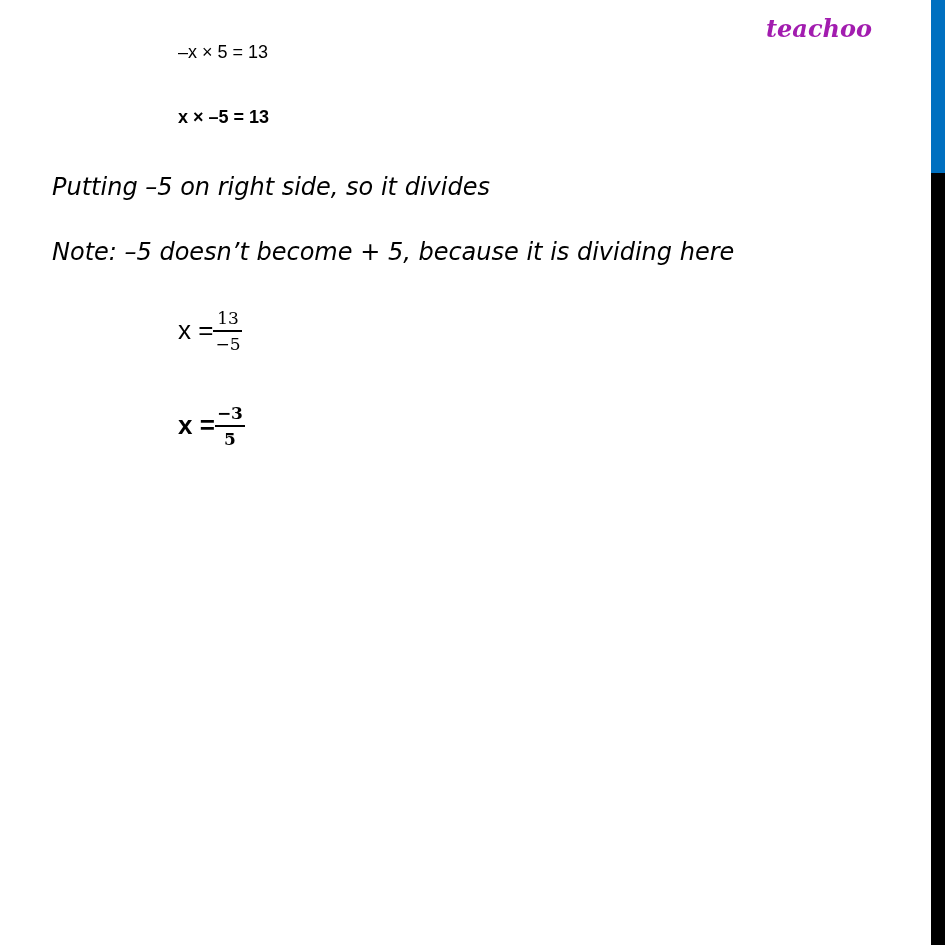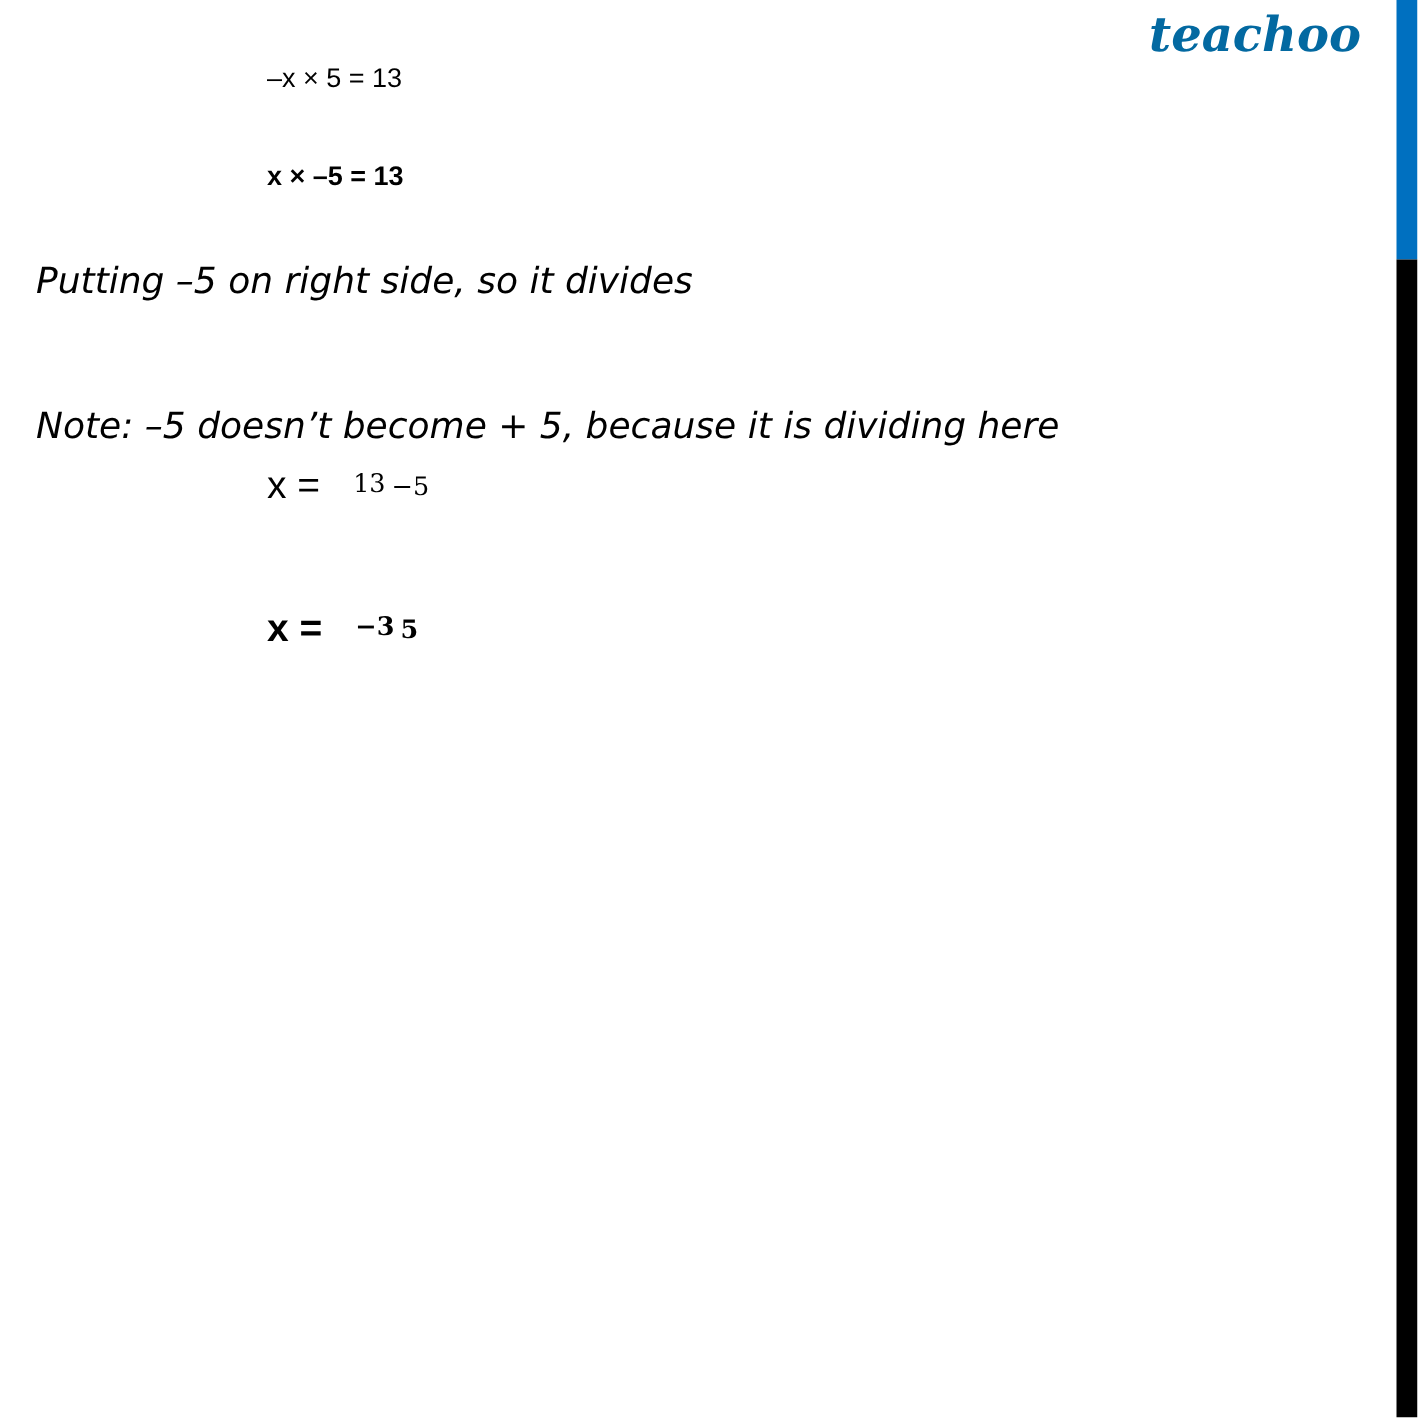--- a/index.html
+++ b/index.html
@@ -27,52 +27,53 @@
     position: absolute;
     left: 931px;
     top: 173px;
     width: 14px;
     height: 772px;
     background: #000000;
   }
   .logo {
     position: absolute;
     left: 766px;
-    top: 4px;
+    top: 14px;
     font-family: "DejaVu Serif", serif;
     font-style: italic;
     font-weight: bold;
-    font-size: 32px;
+    font-size: 24px;
     letter-spacing: 0px;
-    color: #0369a1;
+    color: #a21caf;
   }
   .line {
     position: absolute;
     font-size: 18px;
     white-space: nowrap;
   }
   .eq { left: 178px; }
   .bold { font-weight: bold; }
   .italic-note {
-    left: 24px;
+    left: 52px;
     font-family: "DejaVu Sans", sans-serif;
     font-style: italic;
     font-size: 24px;
   }
   .frac-line {
     position: absolute;
     left: 178px;
     display: flex;
     align-items: center;
     font-size: 26px;
   }
   .frac {
     display: inline-flex;
+    flex-direction: column;
     align-items: center;
-    margin-left: 20px;
+    margin-left: 0;
     font-family: "DejaVu Serif", serif;
     font-size: 17px;
     line-height: 20px;
   }
   .frac .num { padding: 0 2px 2px 2px; }
   .frac .bar {
     width: 100%;
     height: 1.5px;
     background: #000;
   }
@@ -86,21 +87,21 @@
 <div class="sidebar-black"></div>
 
 <div class="logo">teachoo</div>
 
 <div class="line eq" style="top:42px;">–x × 5 = 13</div>
 
 <div class="line eq bold" style="top:107px;">x × –5 = 13</div>
 
 <div class="line italic-note" style="top:173px;">Putting –5 on right side, so it divides</div>
 
-<div class="line italic-note" style="top:238px;margin-top:32px;">Note: –5 doesn’t become + 5, because it is dividing here</div>
+<div class="line italic-note" style="top:238px;">Note: –5 doesn’t become + 5, because it is dividing here</div>
 
 <div class="frac-line" style="top:308px;">
   <span>x =</span>
   <span class="frac">
     <span class="num">13</span>
     <span class="bar"></span>
     <span class="den">−5</span>
   </span>
 </div>
 

